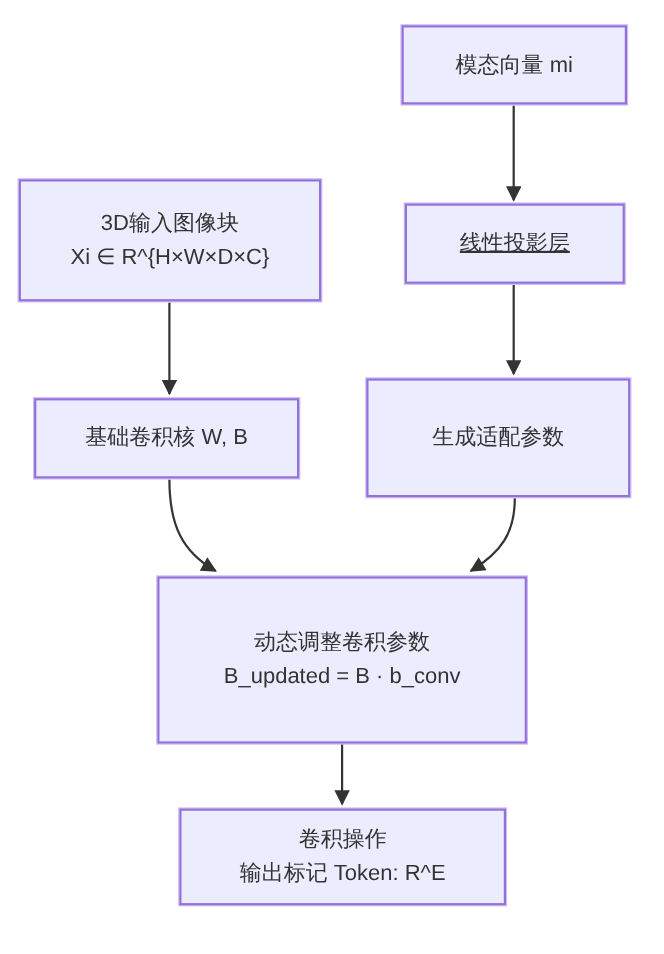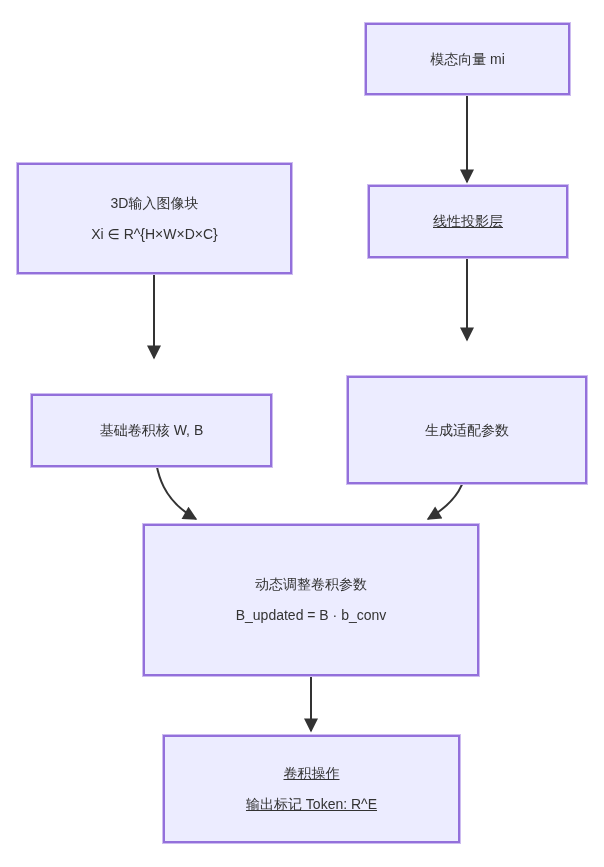--- a/index.html
+++ b/index.html
@@ -36,21 +36,21 @@
     position: absolute;
     background: var(--node-fill);
     border: 2px solid var(--node-border);
     box-shadow: 0 0 0 1px var(--node-border-halo);
     color: var(--text-color);
     display: flex;
     flex-direction: column;
     align-items: center;
     justify-content: center;
     text-align: center;
-    font-size: 14px;
+    font-size: 20px;
     line-height: 31px;
   }
   .node .line { white-space: nowrap; }
 </style>
 </head>
 <body>
 
 <div class="canvas">
 
   <svg class="edges" viewBox="0 0 604 867" xmlns="http://www.w3.org/2000/svg">
@@ -73,31 +73,31 @@
 
   <div class="node" style="left:17px; top:163px; width:275px; height:111px;">
     <div class="line">3D输入图像块</div>
     <div class="line">Xi ∈ R^{H×W×D×C}</div>
   </div>
 
   <div class="node" style="left:368px; top:185px; width:200px; height:73px;text-decoration:underline;">
     <div class="line">线性投影层</div>
   </div>
 
-  <div class="node" style="left:31px; top:362px; width:241px; height:73px;margin-top:32px;">
+  <div class="node" style="left:31px; top:362px; width:241px; height:73px;">
     <div class="line">基础卷积核 W, B</div>
   </div>
 
-  <div class="node" style="left:347px; top:344px; width:240px; height:108px;margin-top:32px;">
+  <div class="node" style="left:333px; top:344px; width:240px; height:108px;">
     <div class="line">生成适配参数</div>
   </div>
 
   <div class="node" style="left:143px; top:524px; width:336px; height:152px;">
     <div class="line">动态调整卷积参数</div>
     <div class="line">B_updated = B · b_conv</div>
   </div>
 
-  <div class="node" style="left:163px; top:735px; width:297px; height:108px;text-decoration:underline;">
+  <div class="node" style="left:163px; top:735px; width:297px; height:88px;">
     <div class="line">卷积操作</div>
     <div class="line">输出标记 Token: R^E</div>
   </div>
 
 </div>
 
 </body></html>

